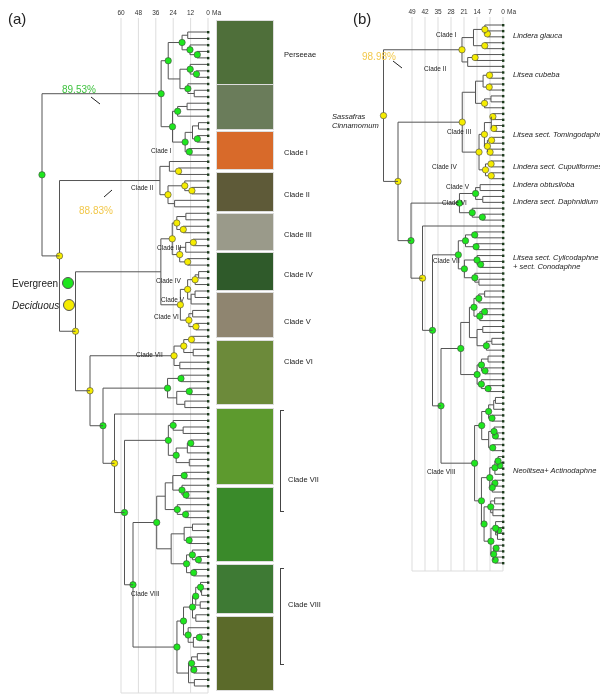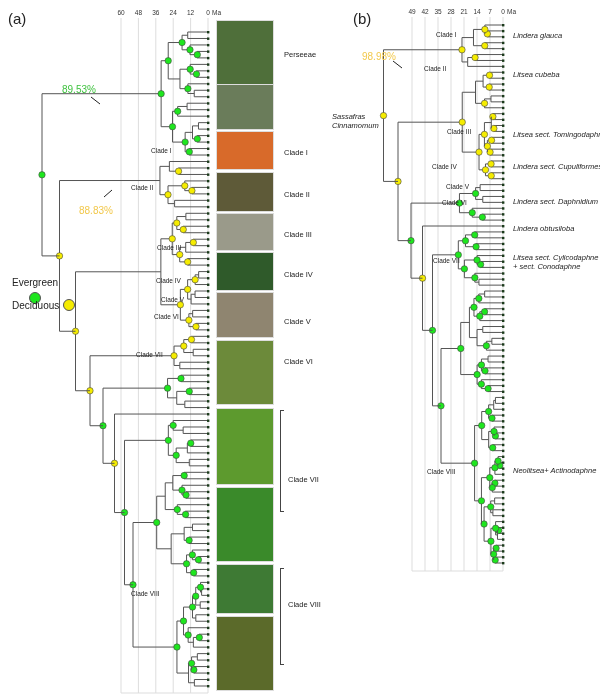--- a/index.html
+++ b/index.html
@@ -975,25 +975,25 @@
     <circle cx="398" cy="181.40907773866758" r="3.2" fill="#f5ec00" stroke="#444" stroke-width="0.6"></circle>
     <line x1="383.5" y1="49.75686813186813" x2="383.5" y2="181.40907773866758" stroke="#555555" stroke-width="1"></line>
     <line x1="383.5" y1="49.75686813186813" x2="445" y2="49.75686813186813" stroke="#555555" stroke-width="1"></line>
     <line x1="383.5" y1="181.40907773866758" x2="398" y2="181.40907773866758" stroke="#555555" stroke-width="1"></line>
     <circle cx="383.5" cy="115.58297293526786" r="3.2" fill="#f5ec00" stroke="#444" stroke-width="0.6"></circle>
     <line x1="91" y1="97" x2="100" y2="104" stroke="#222" stroke-width="1"></line>
     <line x1="104" y1="197" x2="112" y2="190" stroke="#222" stroke-width="1"></line>
     <line x1="393" y1="61" x2="402" y2="68" stroke="#222" stroke-width="1"></line>
   </svg>
 
-<div class="legend" style="left:12px;top:277px;flex-direction:column;">
+<div class="legend" style="left:12px;top:277px;">
   <span>Evergreen</span>
   <span class="dot" style="background:#1ee61e"></span>
 </div>
-<div class="legend" style="left:12px;top:299px;">
+<div class="legend" style="left:12px;top:299px;font-style:italic;">
   <span>Deciduous</span>
   <span class="dot" style="background:#f5ec00"></span>
 </div>
 
 <div class="pct" style="left:62px;top:84px;color:#3ec23e">89.53%</div>
 <div class="pct" style="left:79px;top:205px;color:#f2c84b">88.83%</div>
 <div class="pct" style="left:362px;top:51px;color:#f2c84b">98.98%</div>
 
 <div id="photos">
     <div class="photo" style="left: 216px; top: 20px; width: 58px; height: 83px; background: rgb(79, 111, 58);"></div>
@@ -1036,18 +1036,18 @@
     <div class="clade-lab" style="left: 447px; top: 128px; font-size: 6.5px;">Clade III</div>
     <div class="clade-lab" style="left: 432px; top: 163px; font-size: 6.5px;">Clade IV</div>
     <div class="clade-lab" style="left: 446px; top: 183px; font-size: 6.5px;">Clade V</div>
     <div class="clade-lab" style="left: 442px; top: 199px; font-size: 6.5px;">Clade VI</div>
     <div class="clade-lab" style="left: 433px; top: 257px; font-size: 6.5px;">Clade VII</div>
     <div class="clade-lab" style="left: 427px; top: 468px; font-size: 6.5px;">Clade VIII</div>
     <div class="clade-lab it" style="left: 513px; top: 31px; white-space: pre;">Lindera glauca</div>
     <div class="clade-lab it" style="left: 513px; top: 70px; white-space: pre;">Litsea cubeba</div>
     <div class="clade-lab it" style="left: 513px; top: 130px; white-space: pre;">Litsea sect. Tomingodaphne</div>
     <div class="clade-lab it" style="left: 513px; top: 162px; white-space: pre;">Lindera sect. Cupuliformes</div>
-    <div class="clade-lab it" style="left: 513px; top: 180px; white-space: pre; margin-top: 44px;">Lindera obtusiloba</div>
+    <div class="clade-lab it" style="left: 513px; top: 180px; white-space: pre;">Lindera obtusiloba</div>
     <div class="clade-lab it" style="left: 513px; top: 197px; white-space: pre;">Lindera sect. Daphnidium</div>
     <div class="clade-lab it" style="left: 513px; top: 253px; white-space: pre;">Litsea sect. Cylicodaphne
 + sect. Conodaphne</div>
     <div class="clade-lab it" style="left: 513px; top: 466px; white-space: pre;">Neolitsea+ Actinodaphne</div>
   </div>
 
 </body></html>

